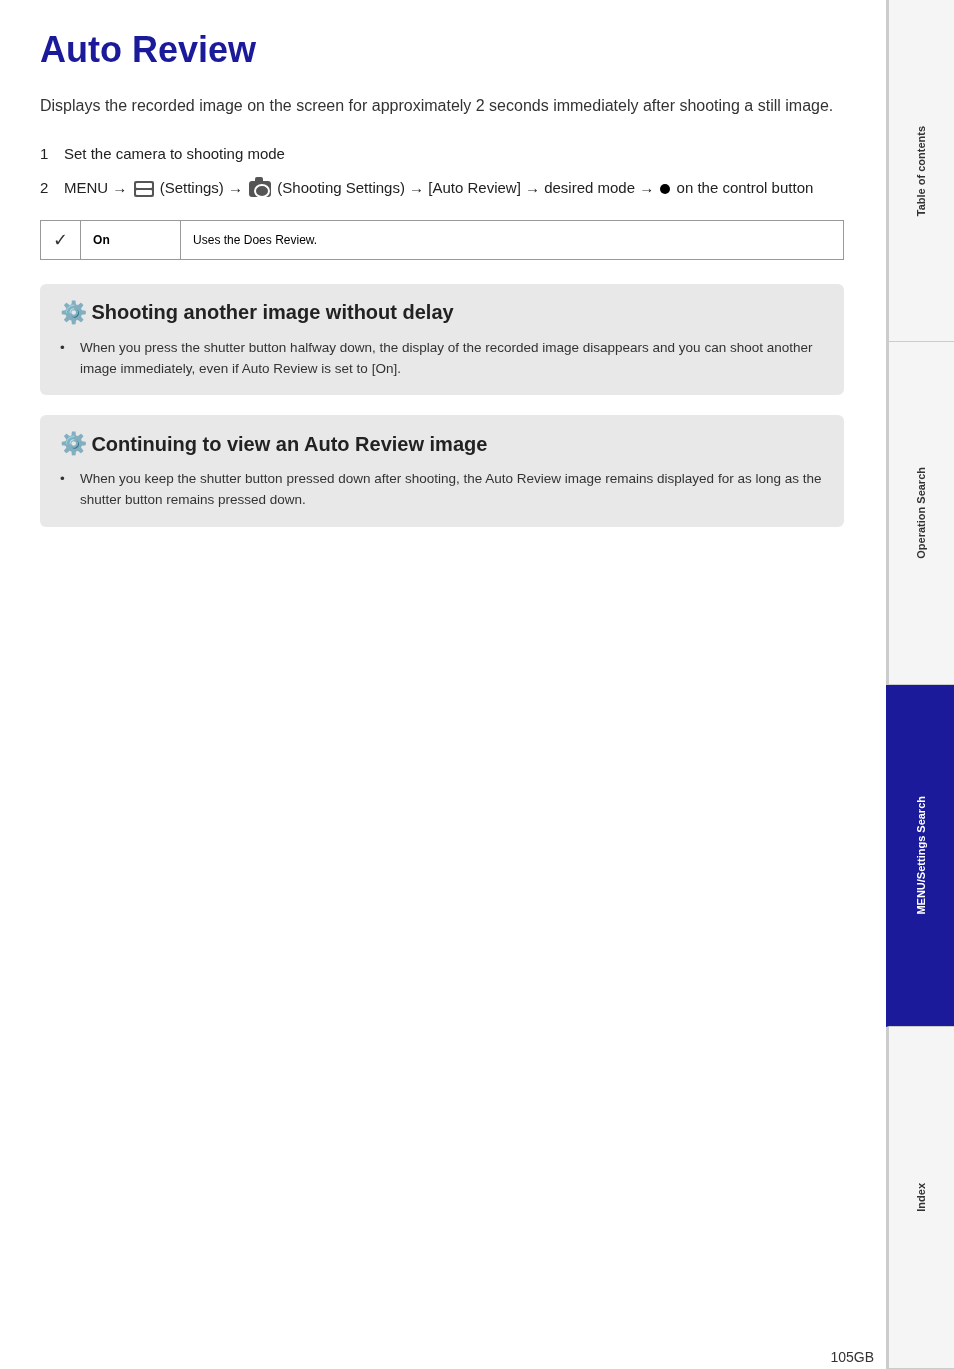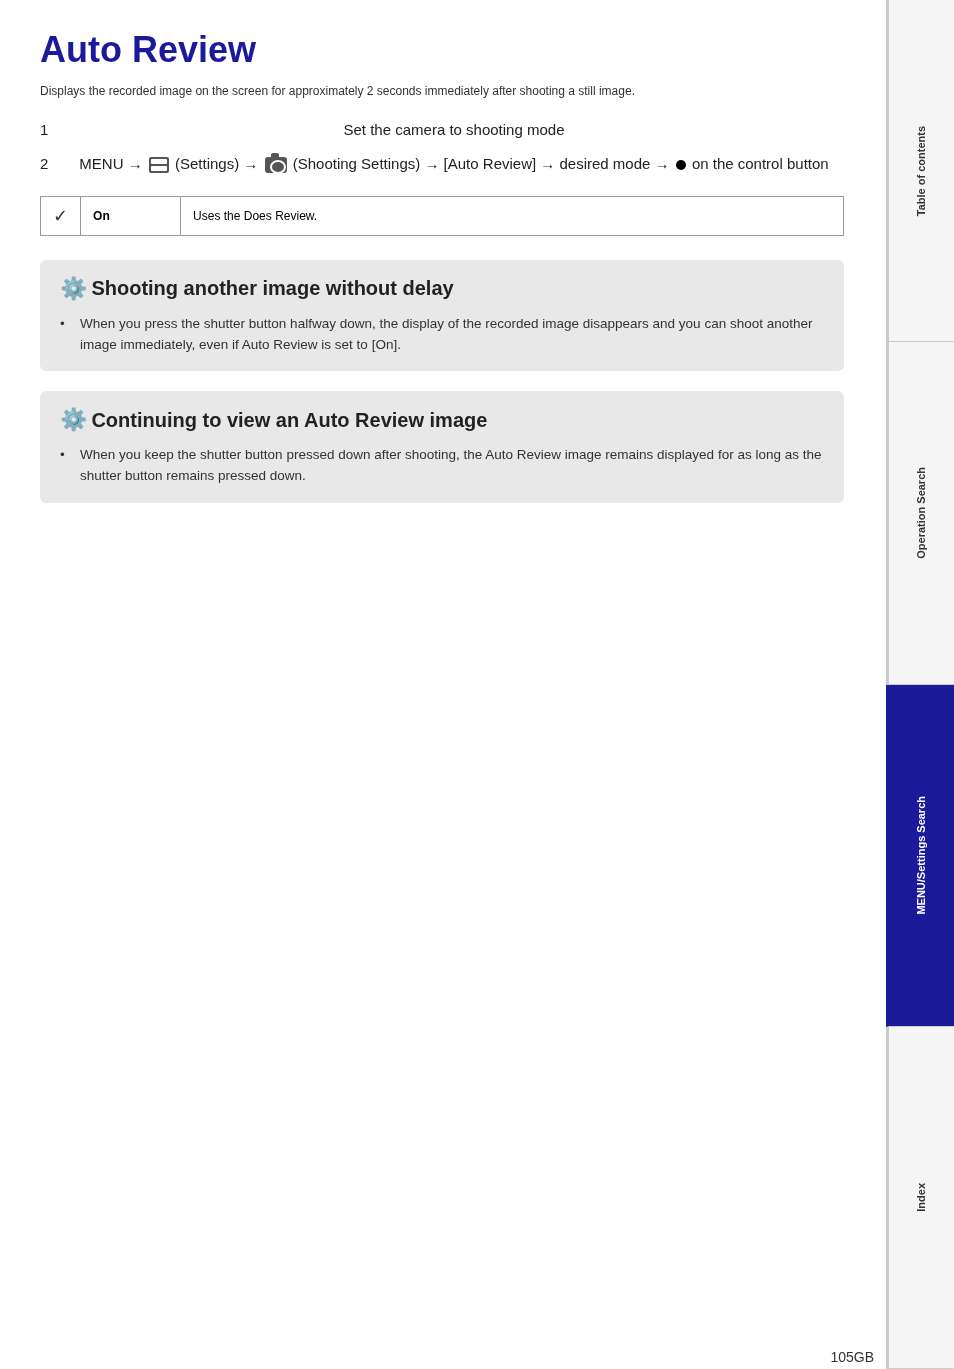--- a/index.html
+++ b/index.html
@@ -15,28 +15,28 @@
 
     .main-content {
       padding: 30px 40px 40px 40px;
       margin-right: 70px;
     }
 
     .page-title {
       font-size: 36px;
       font-weight: bold;
       color: #1a1a9a;
-      margin-bottom: 12px;
+      margin-bottom: 24px;
       line-height: 1.1;
     }
 
     .intro-text {
-      font-size: 12px;
-      color: #333;
-      margin-bottom: 18px;
+      font-size: 16px;
+      color: #333;
+      margin-bottom: 24px;
       line-height: 1.5;
     }
 
     .steps {
       margin-bottom: 20px;
     }
 
     .step {
       font-size: 15px;
       color: #222;
@@ -46,21 +46,20 @@
       align-items: flex-start;
     }
 
     .step-num {
       min-width: 24px;
       font-weight: normal;
     }
 
     .step-content {
       flex: 1;
-      text-align: center;
     }
 
     .icon-settings {
       display: inline-block;
       width: 20px;
       height: 16px;
       background: #555;
       position: relative;
       vertical-align: middle;
       border-radius: 2px;

